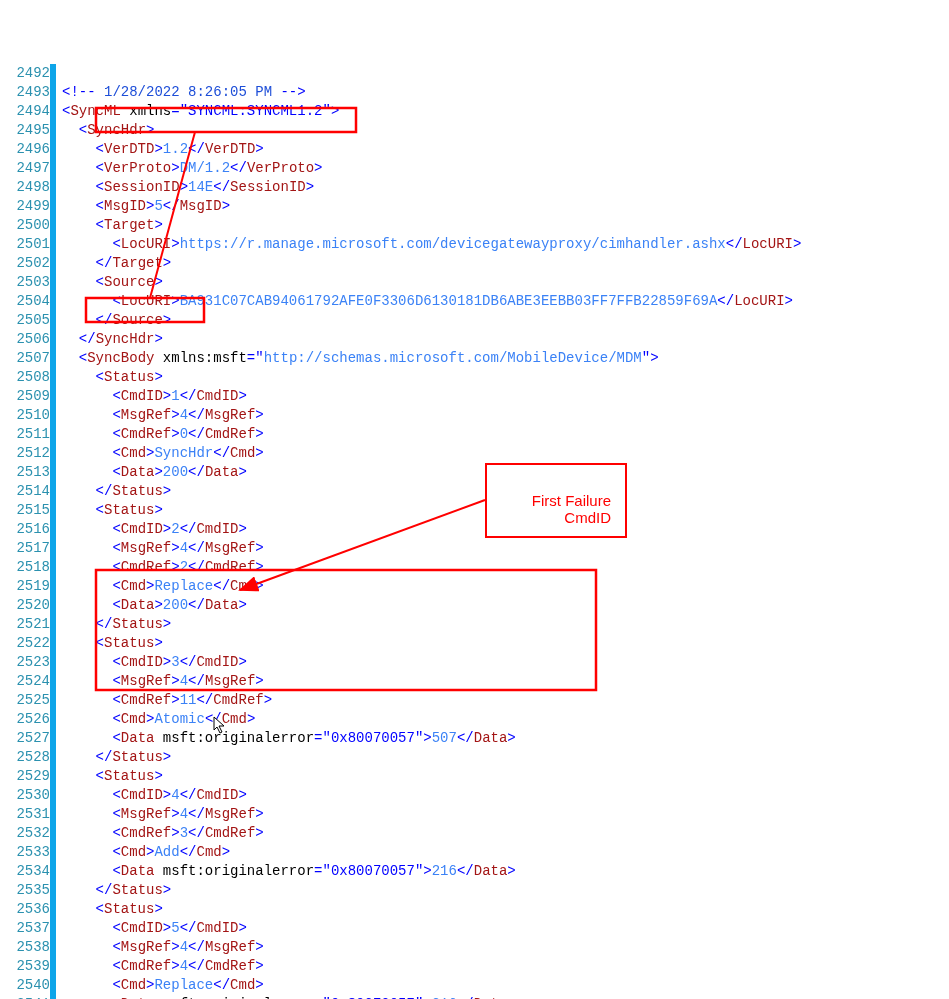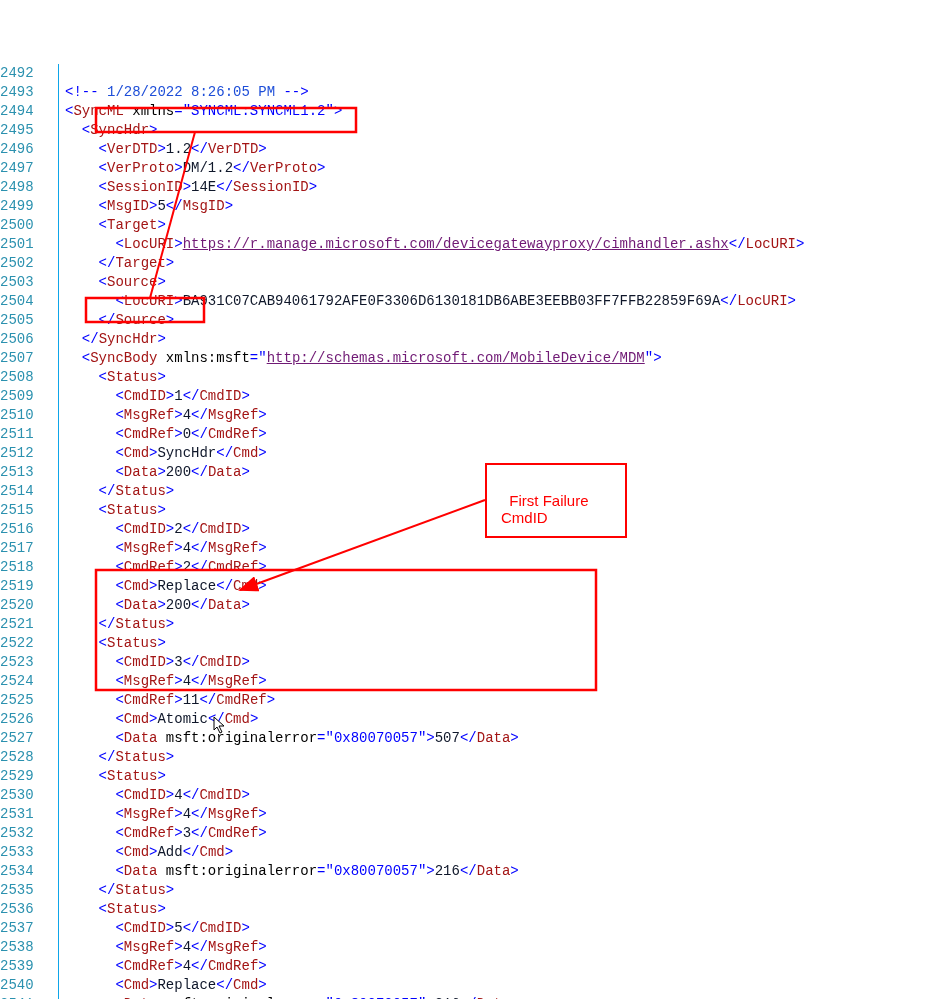--- a/index.html
+++ b/index.html
@@ -6,37 +6,36 @@
     margin: 0;
     font-family: Consolas, "Courier New", monospace;
     font-size: 14px;
     background: #ffffff;
     white-space: pre;
     position: relative;
   }
   .gutter {
     display: inline-block;
     width: 50px;
-    text-align: left;
+    text-align: right;
     color: #2b91af;
-    padding-right: 8px;
-    border-right: 1px solid #0ea5e9;
+    border-right: 6px solid #0ea5e9;
     user-select: none;
     margin-right: 6px;
   }
   .line { line-height: 19px; height:19px; }
   .c { color: #1d4ed8; }      
   .t { color: #a31515; }      
   .a { color: #000000; }      
   .v { color: #0000ff; }      
-  .k { color: #0f172a; }      
+  .k { color: #3b82f6; }      
   .b { color: #0000ff; }      
-  .u { text-decoration: underline; color:#701a75; }
+  .u { color:#3b82f6; }
   svg.overlay { position:absolute; top:0; left:0; pointer-events:none; }
-  .callout-box { position:absolute; border:2px solid #ff0000; color:#ff0000; font-family: Arial, sans-serif; font-size:15px; text-align:left; padding:10px 14px; background:#fff; }
+  .callout-box { position:absolute; border:2px solid #ff0000; color:#ff0000; font-family: Arial, sans-serif; font-size:15px; text-align:right; padding:10px 14px; background:#fff; }
   .cursor { position:absolute; font-size:16px; color:#000; font-family:Arial; }
 </style>
 </head>
 <body>
 
 
 
 <div id="code"><div class="line"><span class="gutter">2492</span></div><div class="line"><span class="gutter">2493</span><span class="b">&lt;!--</span> <span class="c">1/28/2022 8:26:05 PM</span> <span class="b">--&gt;</span></div><div class="line"><span class="gutter">2494</span><span class="b">&lt;</span><span class="t">SyncML</span> <span class="a">xmlns</span><span class="b">=</span><span class="v">"SYNCML:SYNCML1.2"</span><span class="b">&gt;</span></div><div class="line"><span class="gutter">2495</span>  <span class="b">&lt;</span><span class="t">SyncHdr</span><span class="b">&gt;</span></div><div class="line"><span class="gutter">2496</span>    <span class="b">&lt;</span><span class="t">VerDTD</span><span class="b">&gt;</span><span class="k">1.2</span><span class="b">&lt;/</span><span class="t">VerDTD</span><span class="b">&gt;</span></div><div class="line"><span class="gutter">2497</span>    <span class="b">&lt;</span><span class="t">VerProto</span><span class="b">&gt;</span><span class="k">DM/1.2</span><span class="b">&lt;/</span><span class="t">VerProto</span><span class="b">&gt;</span></div><div class="line"><span class="gutter">2498</span>    <span class="b">&lt;</span><span class="t">SessionID</span><span class="b">&gt;</span><span class="k">14E</span><span class="b">&lt;/</span><span class="t">SessionID</span><span class="b">&gt;</span></div><div class="line"><span class="gutter">2499</span>    <span class="b">&lt;</span><span class="t">MsgID</span><span class="b">&gt;</span><span class="k">5</span><span class="b">&lt;/</span><span class="t">MsgID</span><span class="b">&gt;</span></div><div class="line"><span class="gutter">2500</span>    <span class="b">&lt;</span><span class="t">Target</span><span class="b">&gt;</span></div><div class="line"><span class="gutter">2501</span>      <span class="b">&lt;</span><span class="t">LocURI</span><span class="b">&gt;</span><span class="u">https://r.manage.microsoft.com/devicegatewayproxy/cimhandler.ashx</span><span class="b">&lt;/</span><span class="t">LocURI</span><span class="b">&gt;</span></div><div class="line"><span class="gutter">2502</span>    <span class="b">&lt;/</span><span class="t">Target</span><span class="b">&gt;</span></div><div class="line"><span class="gutter">2503</span>    <span class="b">&lt;</span><span class="t">Source</span><span class="b">&gt;</span></div><div class="line"><span class="gutter">2504</span>      <span class="b">&lt;</span><span class="t">LocURI</span><span class="b">&gt;</span><span class="k">BA931C07CAB94061792AFE0F3306D6130181DB6ABE3EEBB03FF7FFB22859F69A</span><span class="b">&lt;/</span><span class="t">LocURI</span><span class="b">&gt;</span></div><div class="line"><span class="gutter">2505</span>    <span class="b">&lt;/</span><span class="t">Source</span><span class="b">&gt;</span></div><div class="line"><span class="gutter">2506</span>  <span class="b">&lt;/</span><span class="t">SyncHdr</span><span class="b">&gt;</span></div><div class="line"><span class="gutter">2507</span>  <span class="b">&lt;</span><span class="t">SyncBody</span> <span class="a">xmlns:msft</span><span class="b">=</span><span class="b">"</span><span class="u">http://schemas.microsoft.com/MobileDevice/MDM</span><span class="b">"&gt;</span></div><div class="line"><span class="gutter">2508</span>    <span class="b">&lt;</span><span class="t">Status</span><span class="b">&gt;</span></div><div class="line"><span class="gutter">2509</span>      <span class="b">&lt;</span><span class="t">CmdID</span><span class="b">&gt;</span><span class="k">1</span><span class="b">&lt;/</span><span class="t">CmdID</span><span class="b">&gt;</span></div><div class="line"><span class="gutter">2510</span>      <span class="b">&lt;</span><span class="t">MsgRef</span><span class="b">&gt;</span><span class="k">4</span><span class="b">&lt;/</span><span class="t">MsgRef</span><span class="b">&gt;</span></div><div class="line"><span class="gutter">2511</span>      <span class="b">&lt;</span><span class="t">CmdRef</span><span class="b">&gt;</span><span class="k">0</span><span class="b">&lt;/</span><span class="t">CmdRef</span><span class="b">&gt;</span></div><div class="line"><span class="gutter">2512</span>      <span class="b">&lt;</span><span class="t">Cmd</span><span class="b">&gt;</span><span class="k">SyncHdr</span><span class="b">&lt;/</span><span class="t">Cmd</span><span class="b">&gt;</span></div><div class="line"><span class="gutter">2513</span>      <span class="b">&lt;</span><span class="t">Data</span><span class="b">&gt;</span><span class="k">200</span><span class="b">&lt;/</span><span class="t">Data</span><span class="b">&gt;</span></div><div class="line"><span class="gutter">2514</span>    <span class="b">&lt;/</span><span class="t">Status</span><span class="b">&gt;</span></div><div class="line"><span class="gutter">2515</span>    <span class="b">&lt;</span><span class="t">Status</span><span class="b">&gt;</span></div><div class="line"><span class="gutter">2516</span>      <span class="b">&lt;</span><span class="t">CmdID</span><span class="b">&gt;</span><span class="k">2</span><span class="b">&lt;/</span><span class="t">CmdID</span><span class="b">&gt;</span></div><div class="line"><span class="gutter">2517</span>      <span class="b">&lt;</span><span class="t">MsgRef</span><span class="b">&gt;</span><span class="k">4</span><span class="b">&lt;/</span><span class="t">MsgRef</span><span class="b">&gt;</span></div><div class="line"><span class="gutter">2518</span>      <span class="b">&lt;</span><span class="t">CmdRef</span><span class="b">&gt;</span><span class="k">2</span><span class="b">&lt;/</span><span class="t">CmdRef</span><span class="b">&gt;</span></div><div class="line"><span class="gutter">2519</span>      <span class="b">&lt;</span><span class="t">Cmd</span><span class="b">&gt;</span><span class="k">Replace</span><span class="b">&lt;/</span><span class="t">Cmd</span><span class="b">&gt;</span></div><div class="line"><span class="gutter">2520</span>      <span class="b">&lt;</span><span class="t">Data</span><span class="b">&gt;</span><span class="k">200</span><span class="b">&lt;/</span><span class="t">Data</span><span class="b">&gt;</span></div><div class="line"><span class="gutter">2521</span>    <span class="b">&lt;/</span><span class="t">Status</span><span class="b">&gt;</span></div><div class="line"><span class="gutter">2522</span>    <span class="b">&lt;</span><span class="t">Status</span><span class="b">&gt;</span></div><div class="line"><span class="gutter">2523</span>      <span class="b">&lt;</span><span class="t">CmdID</span><span class="b">&gt;</span><span class="k">3</span><span class="b">&lt;/</span><span class="t">CmdID</span><span class="b">&gt;</span></div><div class="line"><span class="gutter">2524</span>      <span class="b">&lt;</span><span class="t">MsgRef</span><span class="b">&gt;</span><span class="k">4</span><span class="b">&lt;/</span><span class="t">MsgRef</span><span class="b">&gt;</span></div><div class="line"><span class="gutter">2525</span>      <span class="b">&lt;</span><span class="t">CmdRef</span><span class="b">&gt;</span><span class="k">11</span><span class="b">&lt;/</span><span class="t">CmdRef</span><span class="b">&gt;</span></div><div class="line"><span class="gutter">2526</span>      <span class="b">&lt;</span><span class="t">Cmd</span><span class="b">&gt;</span><span class="k">Atomic</span><span class="b">&lt;/</span><span class="t">Cmd</span><span class="b">&gt;</span></div><div class="line"><span class="gutter">2527</span>      <span class="b">&lt;</span><span class="t">Data</span> <span class="a">msft:originalerror</span><span class="b">=</span><span class="v">"0x80070057"</span><span class="b">&gt;</span><span class="k">507</span><span class="b">&lt;/</span><span class="t">Data</span><span class="b">&gt;</span></div><div class="line"><span class="gutter">2528</span>    <span class="b">&lt;/</span><span class="t">Status</span><span class="b">&gt;</span></div><div class="line"><span class="gutter">2529</span>    <span class="b">&lt;</span><span class="t">Status</span><span class="b">&gt;</span></div><div class="line"><span class="gutter">2530</span>      <span class="b">&lt;</span><span class="t">CmdID</span><span class="b">&gt;</span><span class="k">4</span><span class="b">&lt;/</span><span class="t">CmdID</span><span class="b">&gt;</span></div><div class="line"><span class="gutter">2531</span>      <span class="b">&lt;</span><span class="t">MsgRef</span><span class="b">&gt;</span><span class="k">4</span><span class="b">&lt;/</span><span class="t">MsgRef</span><span class="b">&gt;</span></div><div class="line"><span class="gutter">2532</span>      <span class="b">&lt;</span><span class="t">CmdRef</span><span class="b">&gt;</span><span class="k">3</span><span class="b">&lt;/</span><span class="t">CmdRef</span><span class="b">&gt;</span></div><div class="line"><span class="gutter">2533</span>      <span class="b">&lt;</span><span class="t">Cmd</span><span class="b">&gt;</span><span class="k">Add</span><span class="b">&lt;/</span><span class="t">Cmd</span><span class="b">&gt;</span></div><div class="line"><span class="gutter">2534</span>      <span class="b">&lt;</span><span class="t">Data</span> <span class="a">msft:originalerror</span><span class="b">=</span><span class="v">"0x80070057"</span><span class="b">&gt;</span><span class="k">216</span><span class="b">&lt;/</span><span class="t">Data</span><span class="b">&gt;</span></div><div class="line"><span class="gutter">2535</span>    <span class="b">&lt;/</span><span class="t">Status</span><span class="b">&gt;</span></div><div class="line"><span class="gutter">2536</span>    <span class="b">&lt;</span><span class="t">Status</span><span class="b">&gt;</span></div><div class="line"><span class="gutter">2537</span>      <span class="b">&lt;</span><span class="t">CmdID</span><span class="b">&gt;</span><span class="k">5</span><span class="b">&lt;/</span><span class="t">CmdID</span><span class="b">&gt;</span></div><div class="line"><span class="gutter">2538</span>      <span class="b">&lt;</span><span class="t">MsgRef</span><span class="b">&gt;</span><span class="k">4</span><span class="b">&lt;/</span><span class="t">MsgRef</span><span class="b">&gt;</span></div><div class="line"><span class="gutter">2539</span>      <span class="b">&lt;</span><span class="t">CmdRef</span><span class="b">&gt;</span><span class="k">4</span><span class="b">&lt;/</span><span class="t">CmdRef</span><span class="b">&gt;</span></div><div class="line"><span class="gutter">2540</span>      <span class="b">&lt;</span><span class="t">Cmd</span><span class="b">&gt;</span><span class="k">Replace</span><span class="b">&lt;/</span><span class="t">Cmd</span><span class="b">&gt;</span></div><div class="line"><span class="gutter">2541</span>      <span class="b">&lt;</span><span class="t">Data</span> <span class="a">msft:originalerror</span><span class="b">=</span><span class="v">"0x80070057"</span><span class="b">&gt;</span><span class="k">216</span><span class="b">&lt;/</span><span class="t">Data</span><span class="b">&gt;</span></div></div>
 
 

